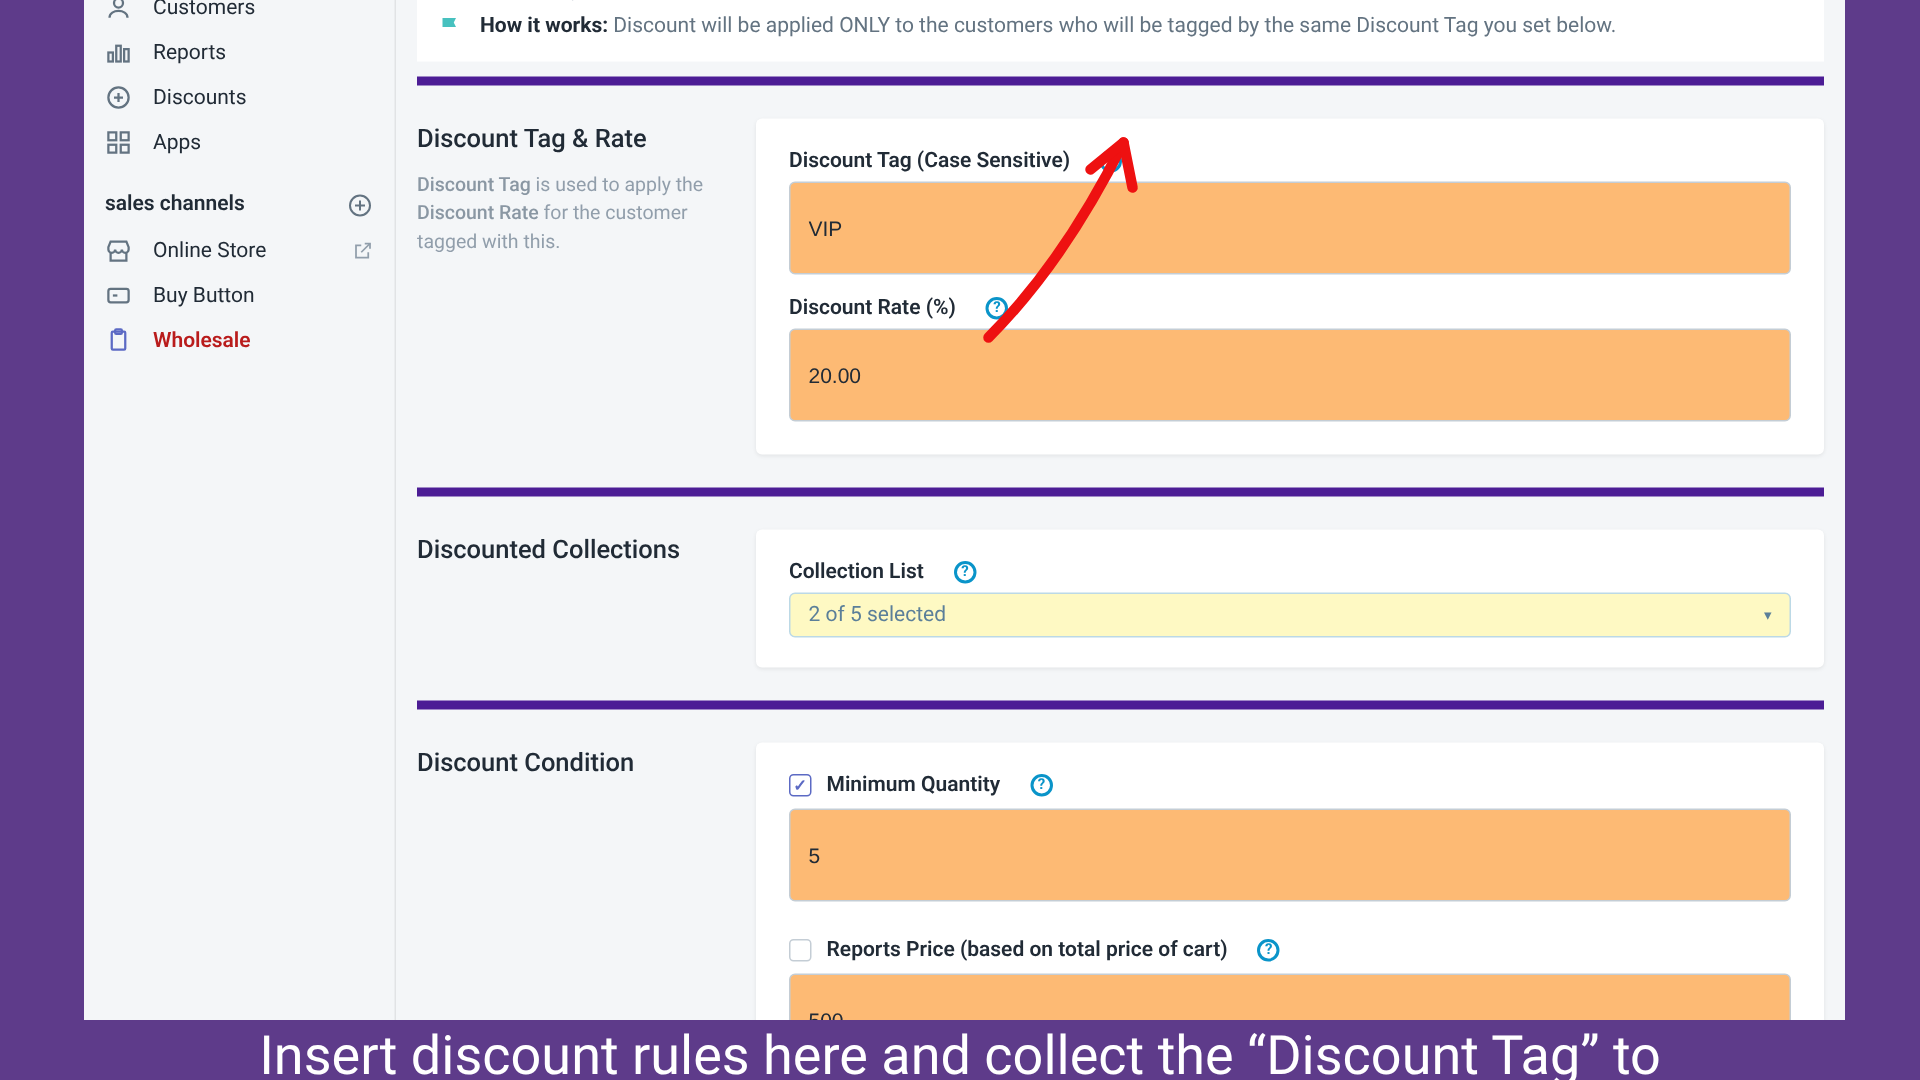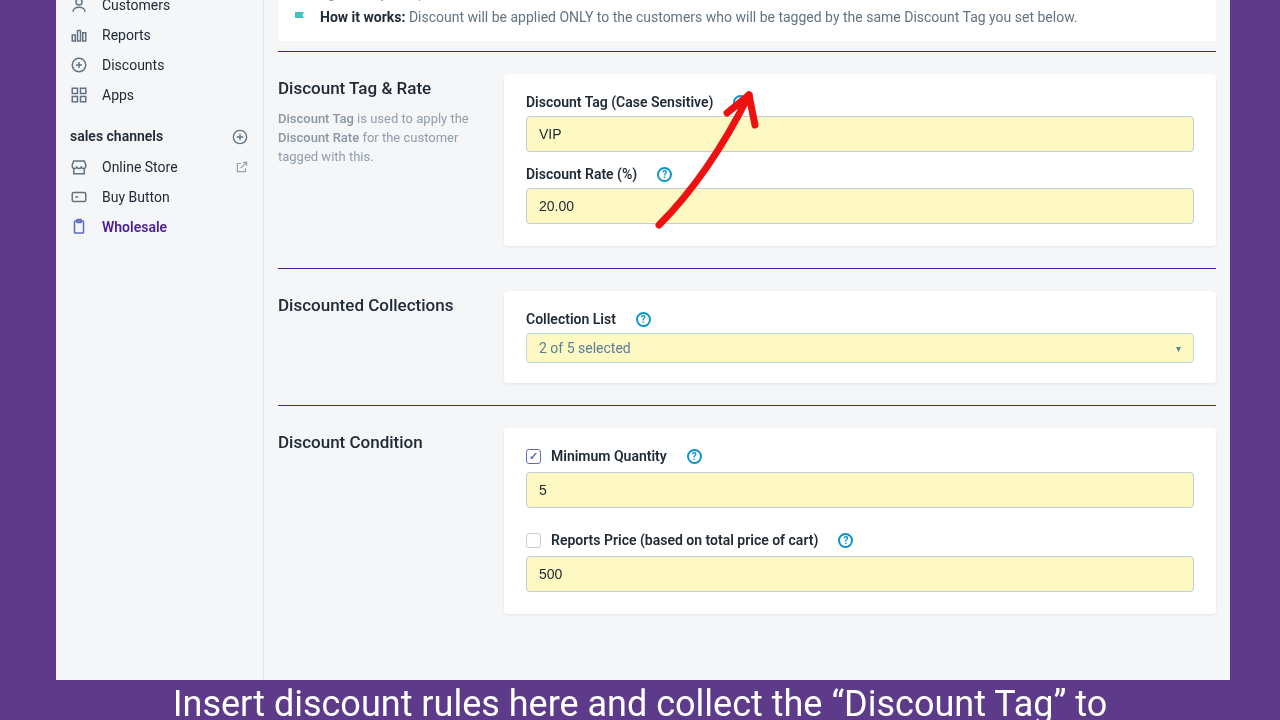--- a/index.html
+++ b/index.html
@@ -37,21 +37,21 @@
     cursor: pointer;
   }
   .sidebar-item .icon {
     width: 18px;
     height: 18px;
     display: flex;
     align-items: center;
     justify-content: center;
     color: #637381;
   }
-  .sidebar-item.active { color: #4c1d95; font-weight: 600; }
+  .sidebar-item.active { color: #b91c1c; font-weight: 600; }
   .sidebar-item.active .icon { color: #5c6ac4; }
   .sidebar-header {
     display: flex;
     align-items: flex-start;
     justify-content: space-between;
     padding: 18px 14px 6px 14px;
     color: #212b36;
     font-size: 14px;
     font-weight: 600;
     text-transform: lowercase;
@@ -80,21 +80,21 @@
     font-size: 14px;
   }
   .intro-box .how {
     display:flex; gap:10px; align-items:flex-start; margin-top:8px;
   }
   .intro-box .flag { color:#47c1bf; }
   .intro-box .how b { color:#212b36; }
   .section-row {
     margin: 0 14px;
     padding: 22px 0 22px 0;
-    border-top: 1px solid #4c1d95;
+    border-top: 6px solid #4c1d95;
     display: flex;
     gap: 28px;
   }
   .section-row:first-of-type { border-top:none; }
   .section-left {
     width: 198px;
     padding-top: 4px;
   }
   .section-left h3 {
     font-size: 17px;
@@ -128,25 +128,25 @@
     width:15px;height:15px;border-radius:50%;
     border:2px solid #0a94c9;
     color:#0a94c9;
     font-size:10px;font-weight:700;
     display:inline-flex;align-items:center;justify-content:center;
   }
   .text-input {
     width:100%;
     border:1px solid #c4cdd5;
     border-radius:4px;
-    padding:9px 12px;
+    padding:22px 12px;
     font-size:14px;
     color:#212b36;
     margin-bottom:14px;
-    background:#fef9c3;
+    background:#fdba74;
   }
   .select-box {
     width:100%;
     border:1px solid #bcd9e6;
     background:#fef9c3;
     border-radius:4px;
     padding:6px 12px;
     font-size:14px;
     color:#5b7f99;
     display:flex;justify-content:space-between;align-items:center;

